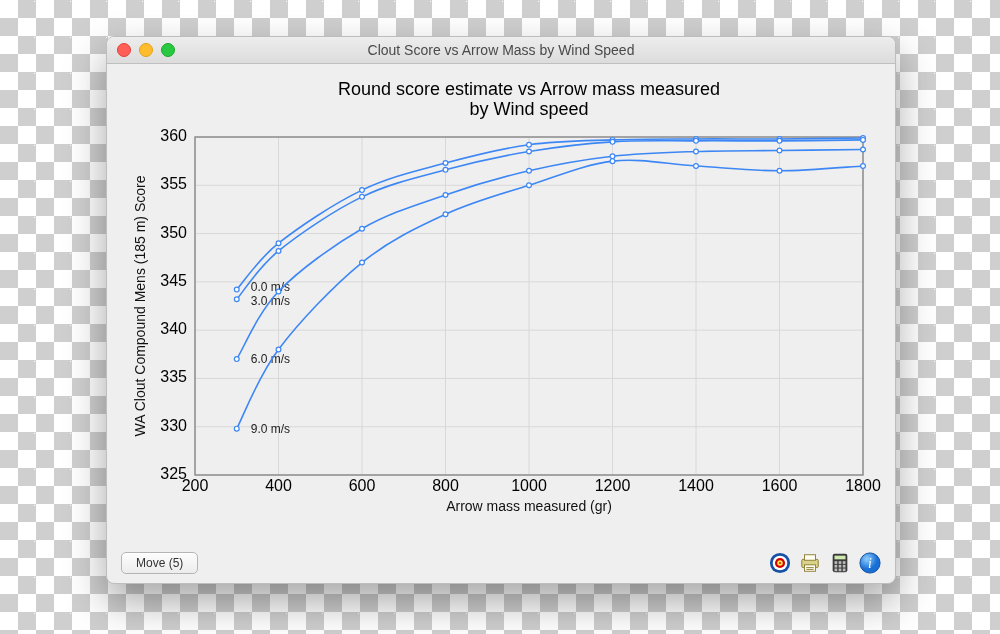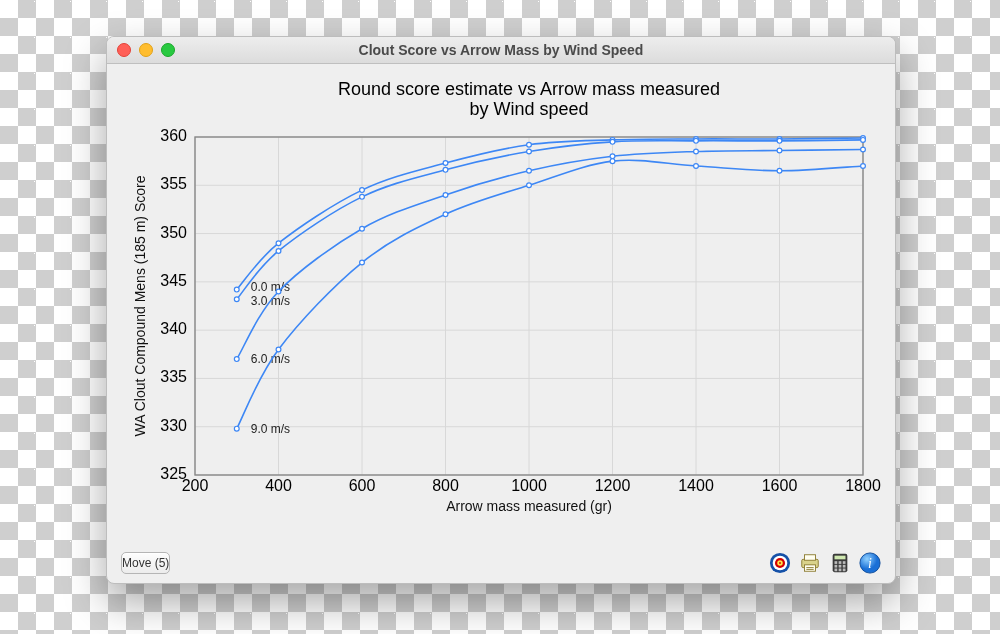--- a/index.html
+++ b/index.html
@@ -17,41 +17,41 @@
   }
   .window{
     position:absolute;left:106px;top:36px;width:788px;height:546px;
     background:#efefef;border:1px solid #bdbdbd;border-radius:8px;
     box-shadow:0 18px 40px rgba(0,0,0,0.35);
     overflow:hidden;
   }
   .titlebar{
     height:26px;background:linear-gradient(#ededed,#dcdcdc);
     border-bottom:1px solid #bfbfbf;
-    display:flex;align-items:center;position:relative;font-weight:bold;
+    display:flex;align-items:center;position:relative;
   }
   .traffic{display:flex;gap:8px;margin-left:10px;}
   .tl{width:12px;height:12px;border-radius:50%;}
   .tl.red{background:#ff5f57;border:1px solid #e24238;}
   .tl.yellow{background:#ffbd2e;border:1px solid #e1a117;}
   .tl.green{background:#28c940;border:1px solid #1ba62b;}
   .title{position:absolute;left:0;right:0;text-align:center;font-size:14px;color:#4a4a4a;}
   .chart-area{position:absolute;left:10px;right:10px;top:34px;bottom:48px;}
   svg{width:100%;height:100%;}
   .axis-title{font-size:14px;fill:#111;}
   .chart-title{font-size:18px;fill:#000;}
   .series{fill:none;stroke:#3d87f5;stroke-width:1.6;}
   .pt{fill:#fff;stroke:#3d87f5;stroke-width:1.2;}
   .grid{stroke:#d8d8d8;stroke-width:1;}
   .frame{stroke:#888;stroke-width:1.4;fill:none;}
   .series-label{font-size:12px;fill:#222;}
   .footer{position:absolute;left:0;right:0;bottom:0;height:40px;display:flex;align-items:center;justify-content:space-between;padding:0 14px;}
   .btn{
     font-size:12px;color:#333;background:linear-gradient(#fdfdfd,#ececec);
-    border:1px solid #b5b5b5;border-radius:5px;padding:3px 0;cursor:pointer;
+    border:1px solid #b5b5b5;border-radius:5px;padding:3px 14px;cursor:pointer;
     box-shadow:0 1px 0 #fff inset;
   }
   .icons{display:flex;gap:8px;align-items:center;}
   .ic{width:22px;height:22px;border-radius:50%;display:flex;align-items:center;justify-content:center;cursor:pointer;}
   .ic svg{width:22px;height:22px;}
 </style>
 </head>
 <body>
 
 <div class="checker"></div>

